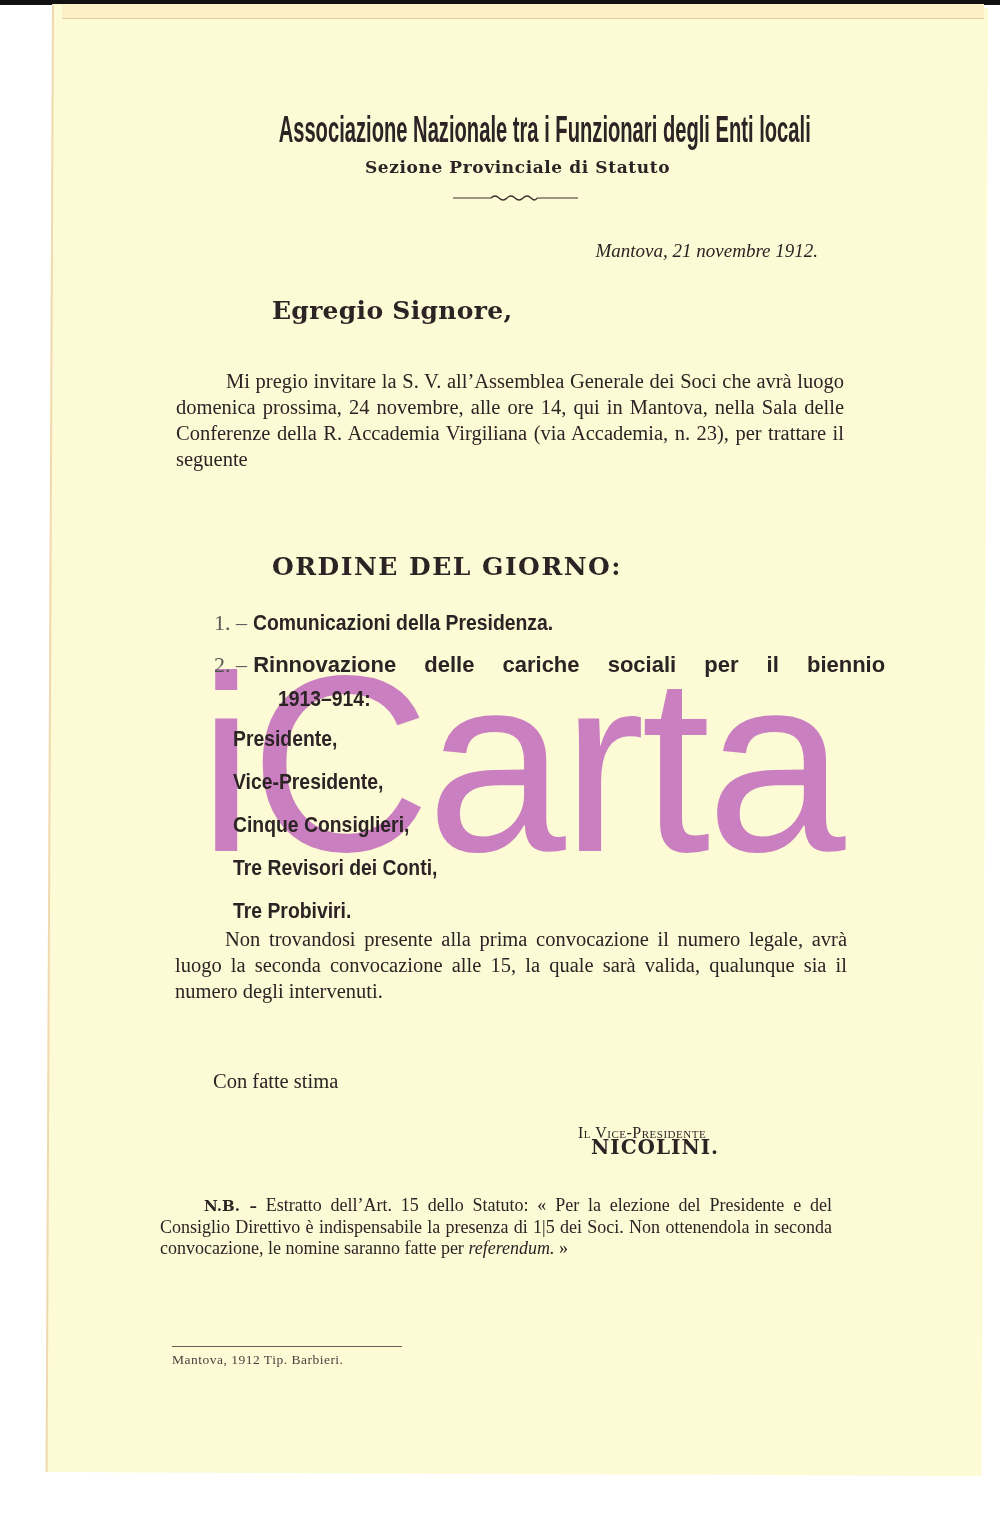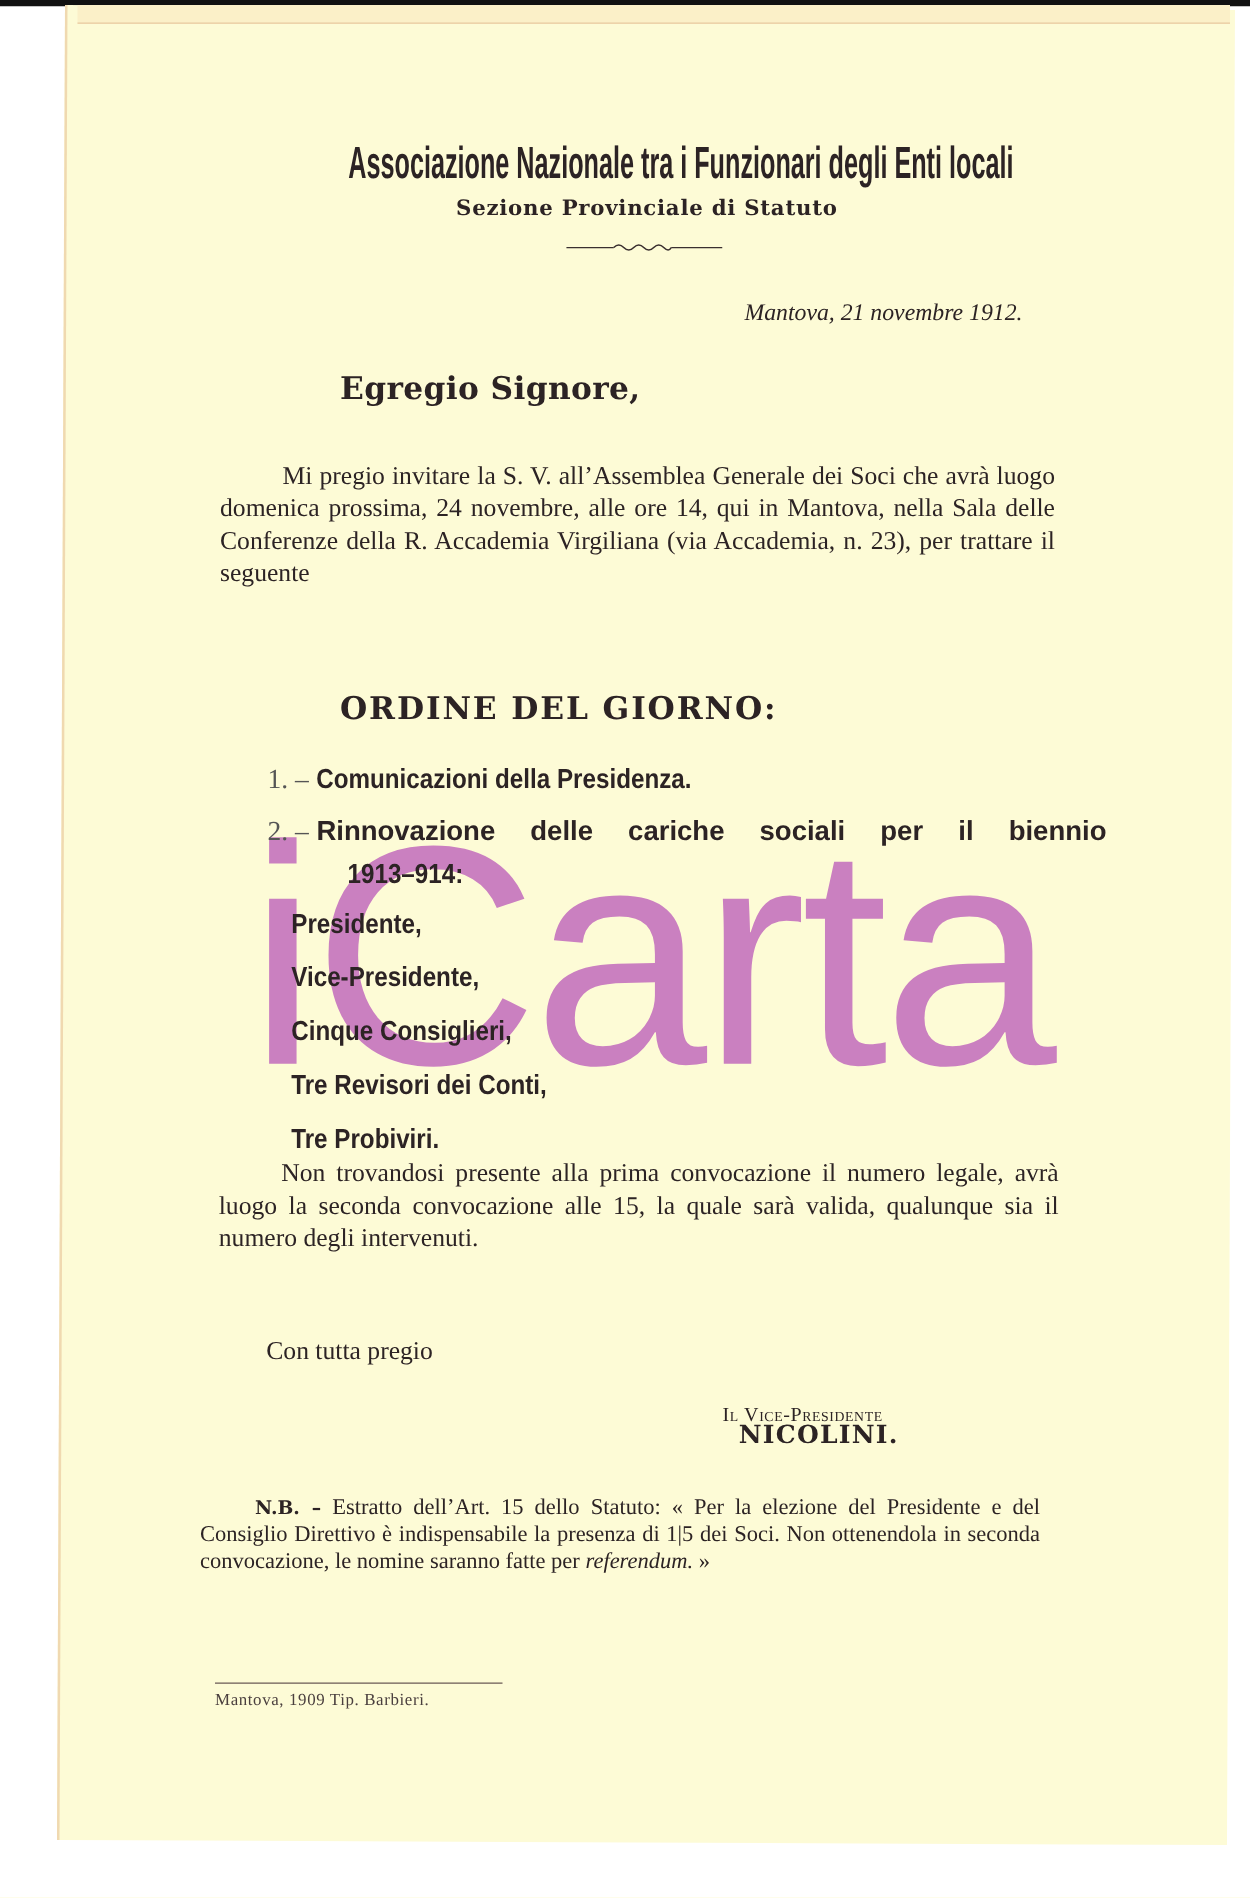--- a/index.html
+++ b/index.html
@@ -87,21 +87,21 @@
 </div>
 
 <div class="abs office ink" style="top:726px">Presidente,</div>
 <div class="abs office ink" style="top:769px">Vice-Presidente,</div>
 <div class="abs office ink" style="top:812px">Cinque Consiglieri,</div>
 <div class="abs office ink" style="top:855px">Tre Revisori dei Conti,</div>
 <div class="abs office ink" style="top:898px">Tre Probiviri.</div>
 
 <div class="abs para p2 ink"><span style="display:inline-block;width:50px"></span><span>Non trovandosi presente alla prima convocazione il numero legale, avrà luogo la seconda convocazione alle 15, la quale sarà valida, qualunque sia il numero degli intervenuti.</span></div>
 
-<div class="abs closing ink">Con tutta pregio</div>
+<div class="abs closing ink">Con fatte stima</div>
 
 <div class="abs sigrole ink">Il Vice-Presidente</div>
 <div class="abs signame ink">NICOLINI.</div>
 
 <div class="abs nb ink"><span class="nbl">N.B. –</span> <span>Estratto dell’Art. 15 dello Statuto: « Per la elezione del Presidente e del Consiglio Direttivo è indispensabile la presenza di 1|5 dei Soci. Non ottenendola in seconda convocazione, le nomine saranno fatte per</span> <em>referendum.</em><span> »</span></div>
 
 <div class="abs rule"></div>
-<div class="abs imprint">Mantova, 1909 Tip. Barbieri.</div>
+<div class="abs imprint">Mantova, 1912 Tip. Barbieri.</div>
 
 </body></html>

